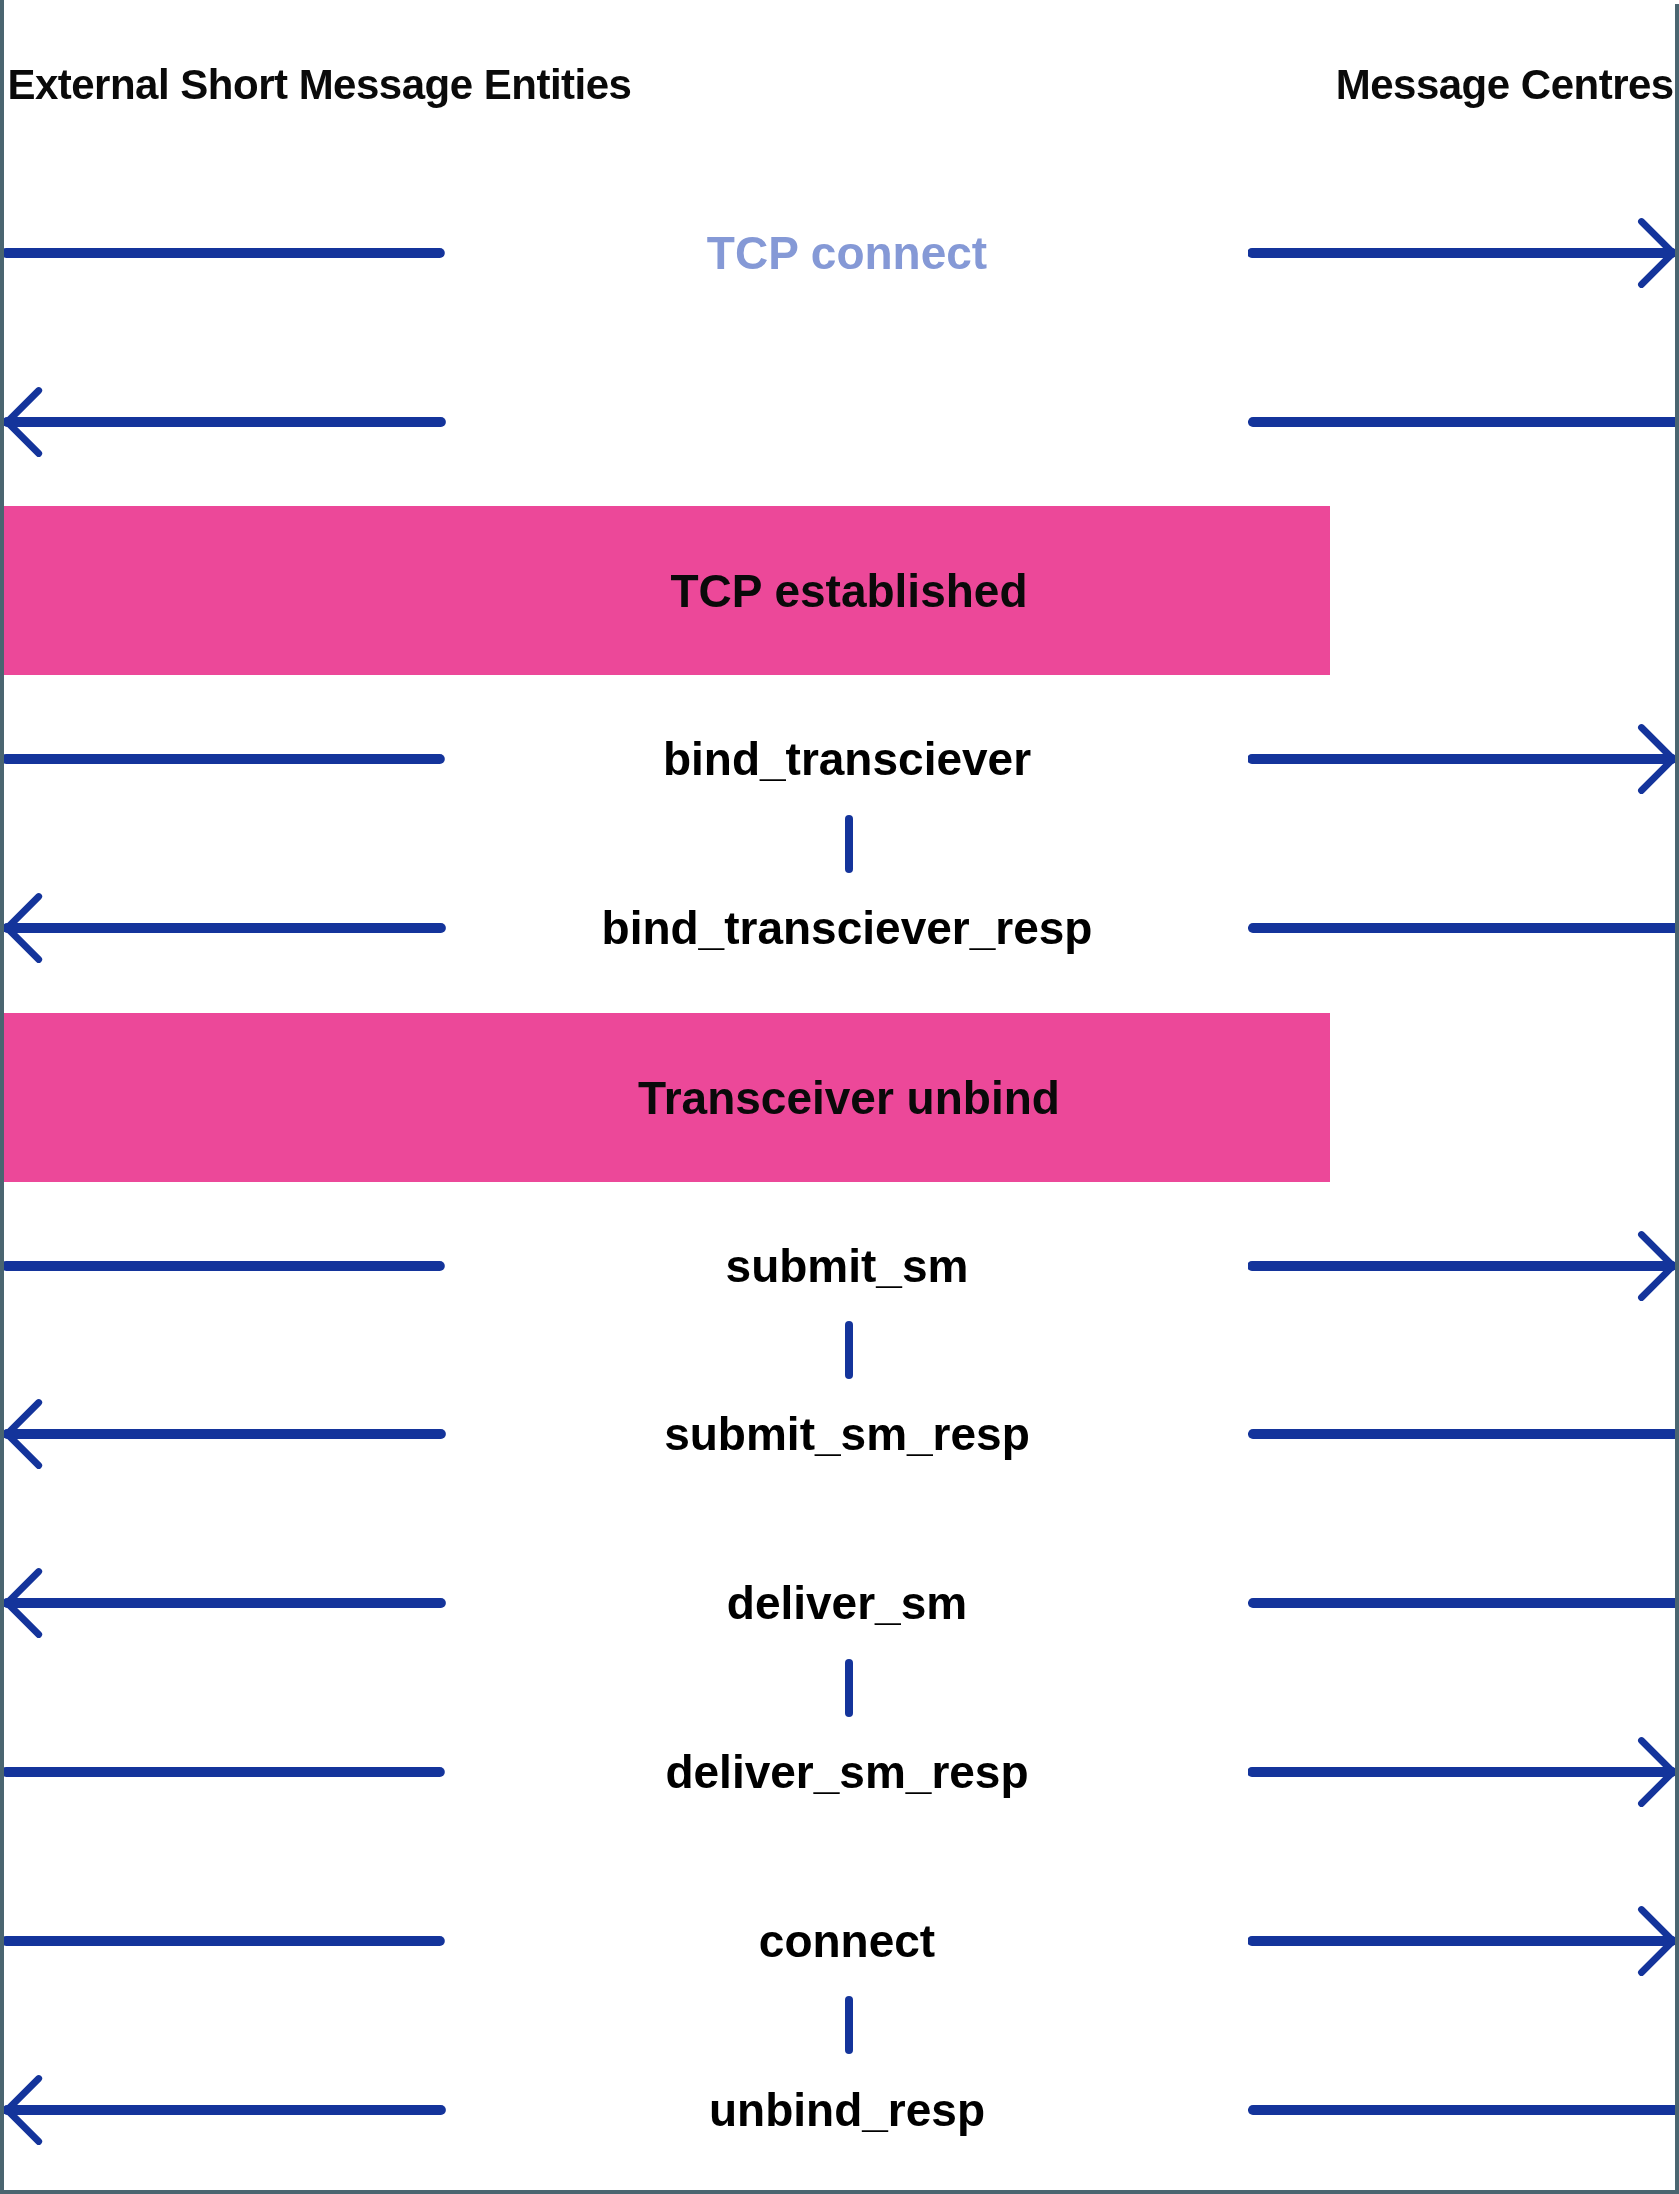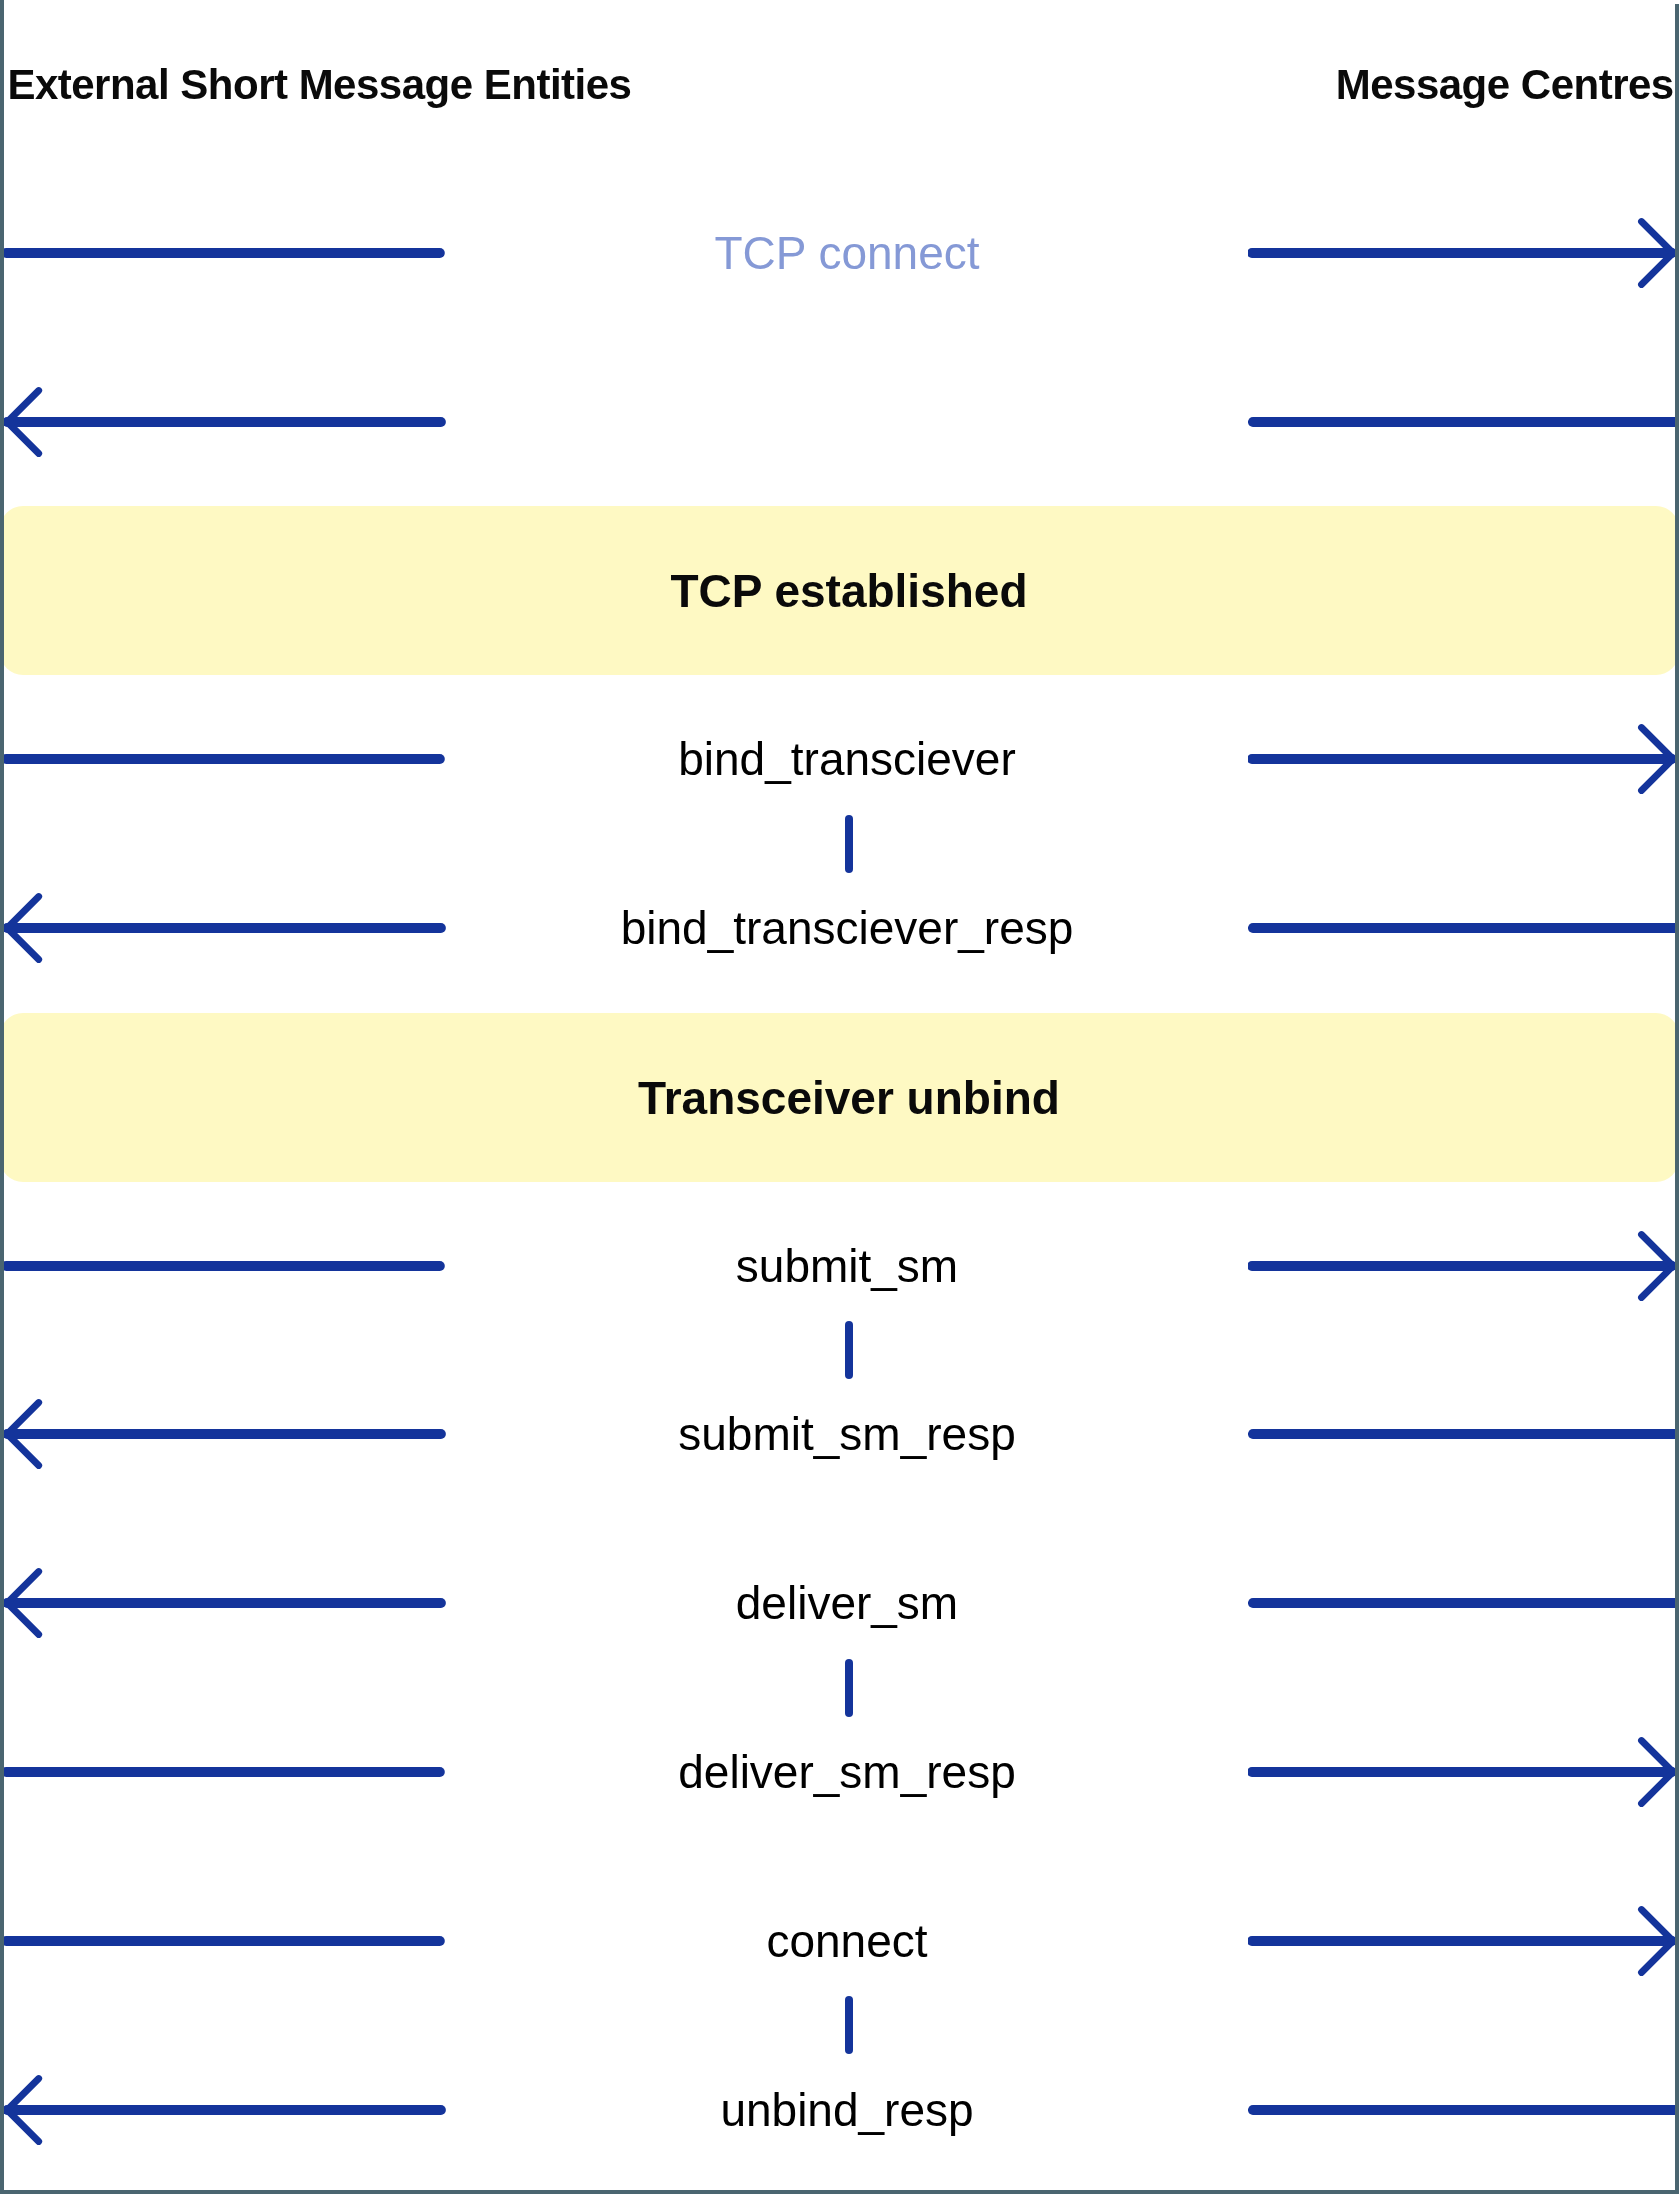--- a/index.html
+++ b/index.html
@@ -13,35 +13,35 @@
   .edge-right{right:0;top:4.2px;width:4.2px;height:2190px;}
   .edge-bottom{left:0;bottom:0;width:1679px;height:4.2px;}
   .header{
     position:absolute;top:0;height:169px;display:flex;align-items:center;
     font-size:42px;font-weight:700;color:#0a0a0a;letter-spacing:-0.5px;z-index:5;
     white-space:nowrap;
   }
   .header.left{left:7.4px;}
   .header.right{right:5.3px;}
   .band{
-    position:absolute;left:0;width:1679px;background:#fef9c3;z-index:1;
-    display:flex;align-items:center;border-radius:23px;
+    position:absolute;left:0;width:1330px;background:#ec4899;z-index:1;
+    display:flex;align-items:center;
   }
   .band-label{
     position:absolute;left:849px;transform:translateX(-50%);
     font-size:46px;font-weight:600;color:#0a0a0a;white-space:nowrap;
   }
   .message-row{position:absolute;left:0;width:1679px;height:84px;z-index:2;}
   .message-row svg{position:absolute;top:0;display:block;}
   .arrow-left{left:0;}
   .arrow-right{right:0;}
   .row-label{
     position:absolute;left:446px;width:802px;top:0;height:84px;
     display:flex;align-items:center;justify-content:center;
-    font-size:46px;font-weight:400;color:#000000;white-space:nowrap;
+    font-size:46px;font-weight:700;color:#000000;white-space:nowrap;
   }
   .row-label.muted{color:#8599d6;}
   .connector{
     position:absolute;left:845px;width:8.4px;height:58px;border-radius:4.7px;
     background:#14349b;z-index:2;
   }
 </style>
 </head>
 <body>
 

